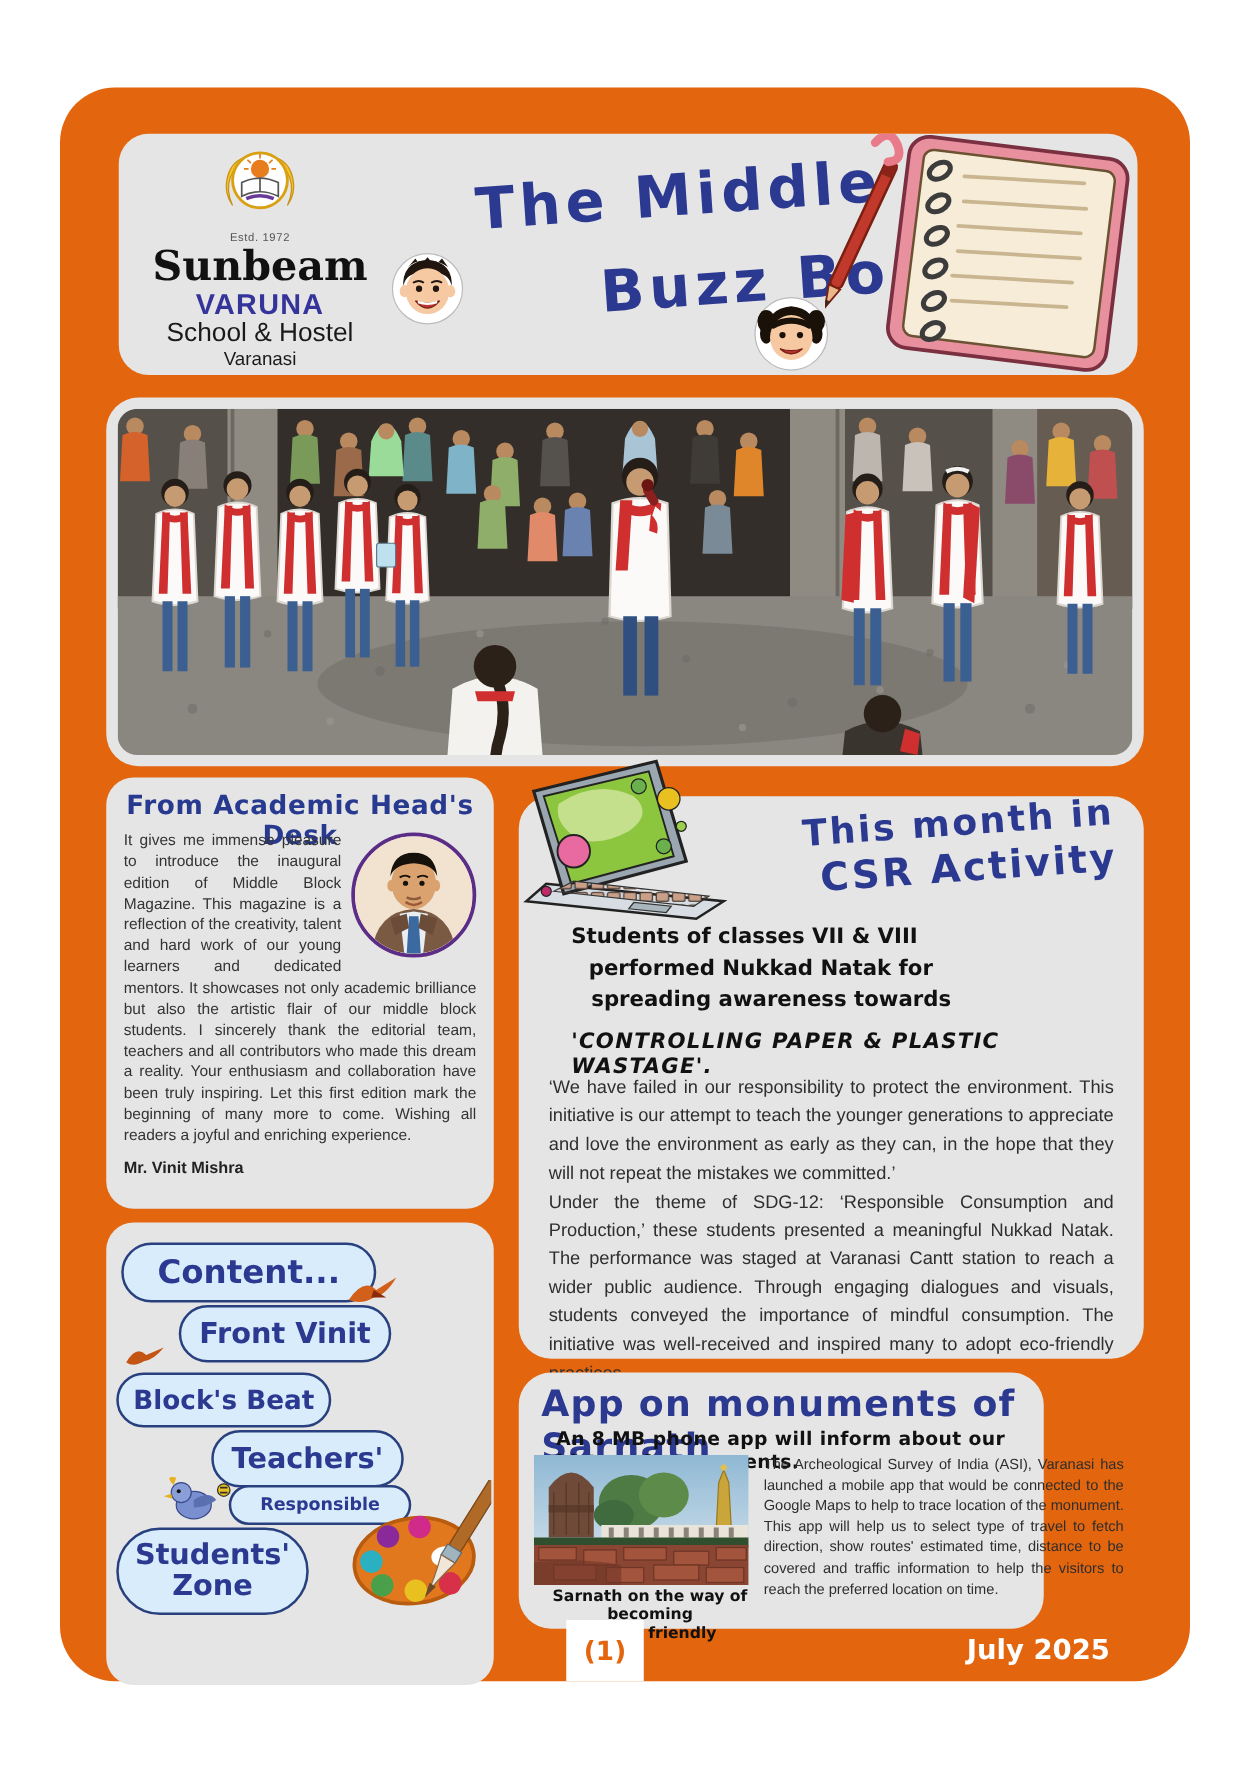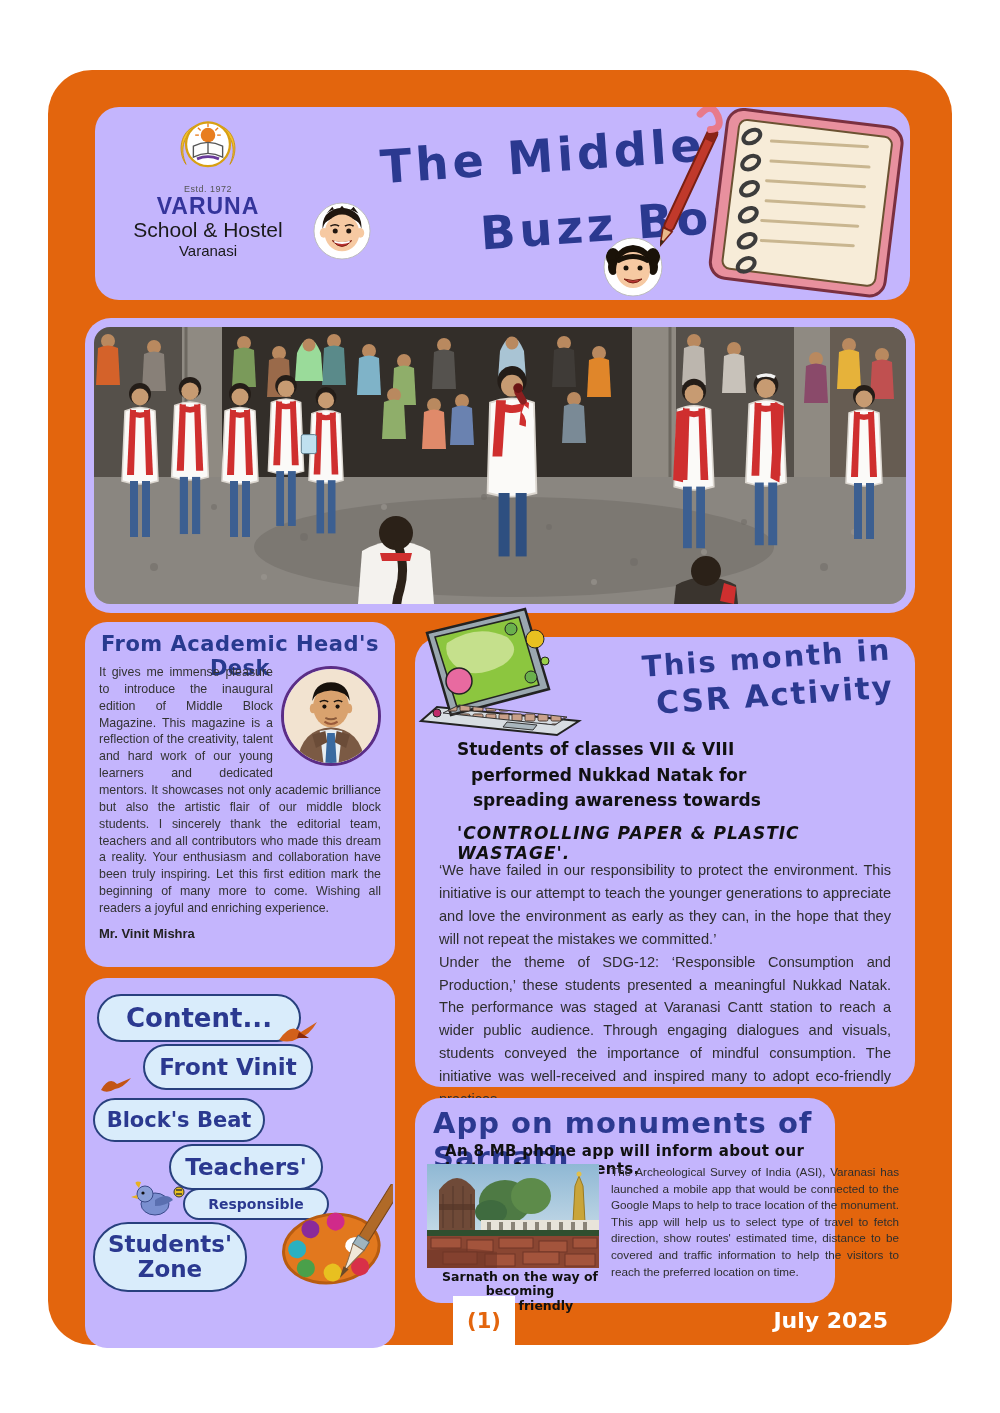--- a/index.html
+++ b/index.html
@@ -1,20 +1,20 @@
 <!DOCTYPE html>
 <html><head>
 <meta charset="utf-8">
 <style>
   html,body{margin:0;padding:0;background:#ffffff;}
   .page{position:relative;width:1000px;height:1413px;background:#ffffff;overflow:hidden;
         font-family:"Liberation Sans",sans-serif;}
   .orange-bg{position:absolute;left:48px;top:70px;width:904px;height:1275px;
              background:#e3650d;border-radius:44px;}
-  .panel{position:absolute;background:#c4b5fd;border-radius:24px;}
+  .panel{position:absolute;background:#e5e5e5;border-radius:24px;}
   
   .header-panel{left:95px;top:107px;width:815px;height:193px;}
   .logo-block{position:absolute;left:18px;top:8px;width:190px;text-align:center;line-height:1.05;}
   .logo-estd{font-size:9px;color:#555;margin-top:2px;letter-spacing:.5px;}
   .logo-name{font-family:"DejaVu Serif",serif;font-weight:900;font-size:33px;color:#111;margin-top:1px;}
   .logo-branch{font-weight:900;font-size:23px;color:#34349b;letter-spacing:1px;margin-top:0px;}
   .logo-type{font-size:21px;color:#1a1a1a;margin-top:1px;}
   .logo-city{font-size:15px;color:#1a1a1a;margin-top:2px;}
   .masthead{position:absolute;color:#2b3990;font-weight:800;font-family:"DejaVu Sans",sans-serif;}
   .mast1{left:285px;top:22px;font-size:46px;transform:rotate(-4deg);letter-spacing:4px;}
@@ -104,20 +104,21 @@
             <line x1="29" y1="14" x2="32" y2="17"></line>
           <line x1="51" y1="14" x2="48" y2="17"></line>
             <line x1="26" y1="22" x2="30" y2="22"></line>
           <line x1="54" y1="22" x2="50" y2="22"></line>
         </g>
         <path d="M24,34 Q40,26 56,34 L56,46 Q40,38 24,46 Z" fill="#fdfdfd" stroke="#555" stroke-width="1.5"></path>
         <line x1="40" y1="30" x2="40" y2="42" stroke="#555" stroke-width="1.5"></line>
         <path d="M28,48 Q40,43 52,48" fill="none" stroke="#6a3a9a" stroke-width="3"></path>
       </svg>
       <div class="logo-estd">Estd. 1972</div>
+      <div class="logo-name">Sunbeam</div>
       <div class="logo-branch">VARUNA</div>
       <div class="logo-type">School &amp; Hostel</div>
       <div class="logo-city">Varanasi</div>
     </div>
 
     <div class="masthead mast1">The Middle</div>
     <div class="masthead mast2">Buzz Board</div>
 
     <svg class="face" style="left:218px;top:95px" width="58" height="58" viewBox="0 0 60 60">
       <circle cx="30" cy="30" r="29" fill="#ffffff" stroke="#bbb"></circle>

